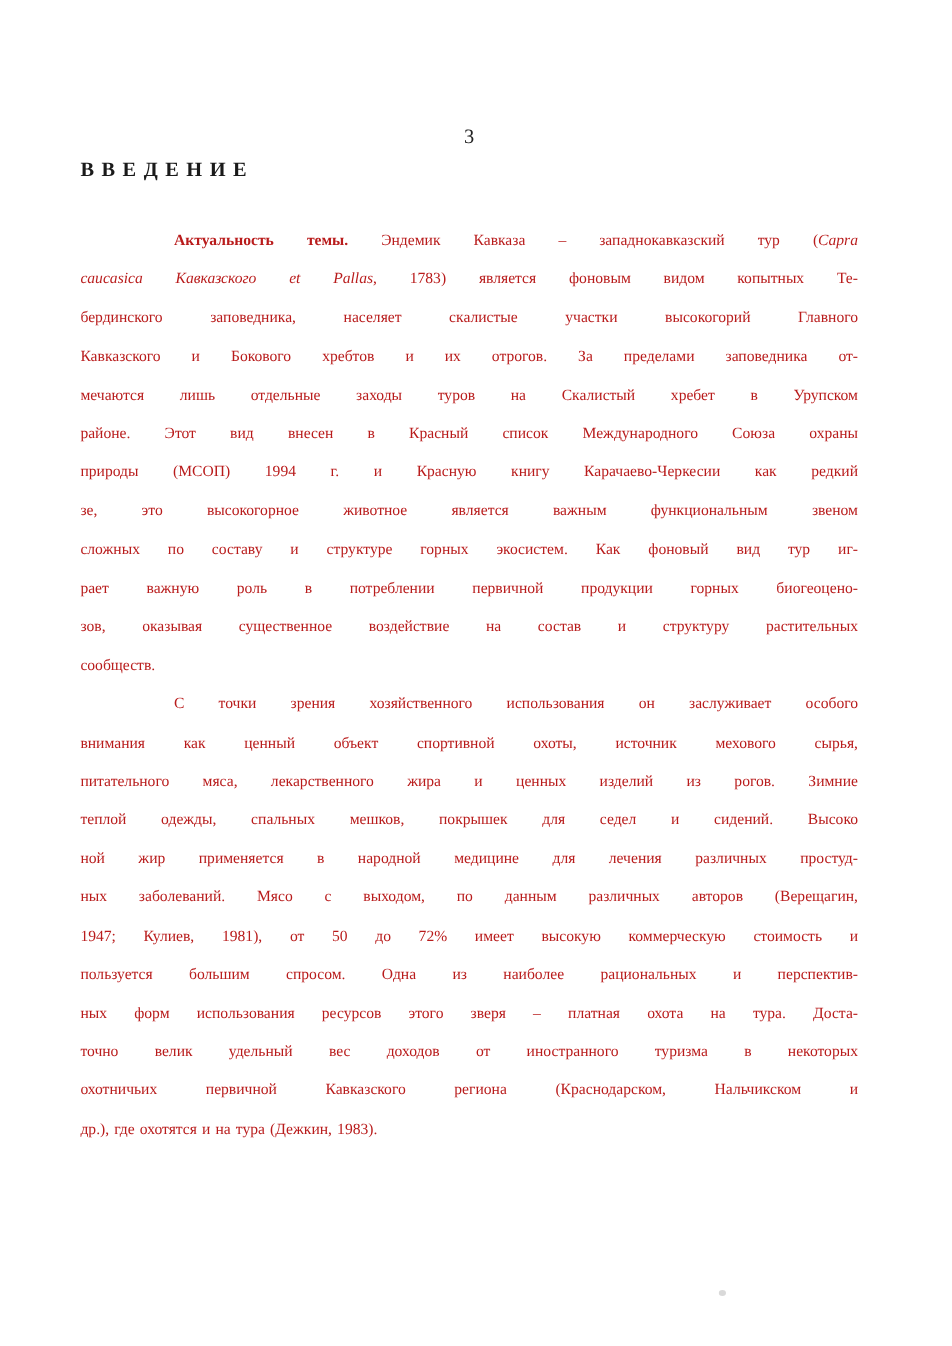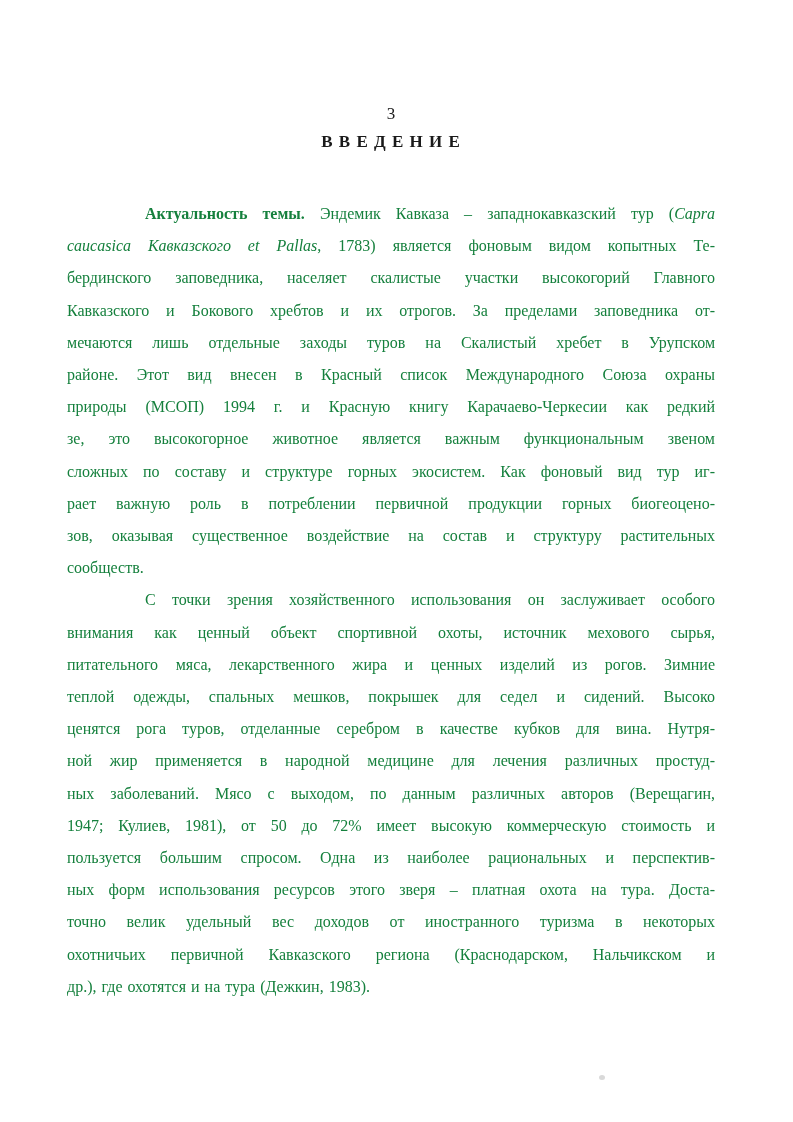--- a/index.html
+++ b/index.html
@@ -24,34 +24,34 @@
     text-align: center;
     font-size: 17px;
     color: #222222;
   }
   .heading {
     position: absolute;
     top: 132px;
     left: 67px;
     width: 648px;
     margin: 0;
-    text-align: center;
+    text-align: left;
     font-size: 17px;
     font-weight: bold;
     letter-spacing: 1px;
     color: #1a1a1a;
   }
   .body-text {
     position: absolute;
-    top: 198px;
+    top: 184px;
     left: 67px;
     width: 648px;
-    font-size: 16px;
+    font-size: 13px;
     line-height: 32.2px;
-    color: #15803d;
+    color: #b91c1c;
   }
   .line {
     text-align: justify;
     -moz-text-align-last: justify;
     text-align-last: justify;
     word-spacing: 1px;
   }
   .line.last {
     -moz-text-align-last: left;
     text-align-last: left;
@@ -97,21 +97,20 @@
       <div class="line">рает важную роль в потреблении первичной продукции горных биогеоцено-</div>
       <div class="line">зов, оказывая существенное воздействие на состав и структуру растительных</div>
       <div class="line last">сообществ.</div>
     </div>
 
     <div class="para">
       <div class="line indent">С точки зрения хозяйственного использования он заслуживает особого</div>
       <div class="line">внимания как ценный объект спортивной охоты, источник мехового сырья,</div>
       <div class="line">питательного мяса, лекарственного жира и ценных изделий из рогов. Зимние</div>
       <div class="line">теплой одежды, спальных мешков, покрышек для седел и сидений. Высоко</div>
-      <div class="line">ценятся рога туров, отделанные серебром в качестве кубков для вина. Нутря-</div>
       <div class="line">ной жир применяется в народной медицине для лечения различных простуд-</div>
       <div class="line">ных заболеваний. Мясо с выходом, по данным различных авторов (Верещагин,</div>
       <div class="line">1947; Кулиев, 1981), от 50 до 72% имеет высокую коммерческую стоимость и</div>
       <div class="line">пользуется большим спросом. Одна из наиболее рациональных и перспектив-</div>
       <div class="line">ных форм использования ресурсов этого зверя – платная охота на тура. Доста-</div>
       <div class="line">точно велик удельный вес доходов от иностранного туризма в некоторых</div>
       <div class="line">охотничьих первичной Кавказского региона (Краснодарском, Нальчикском и</div>
       <div class="line last">др.), где охотятся и на тура (Дежкин, 1983).</div>
     </div>
 

